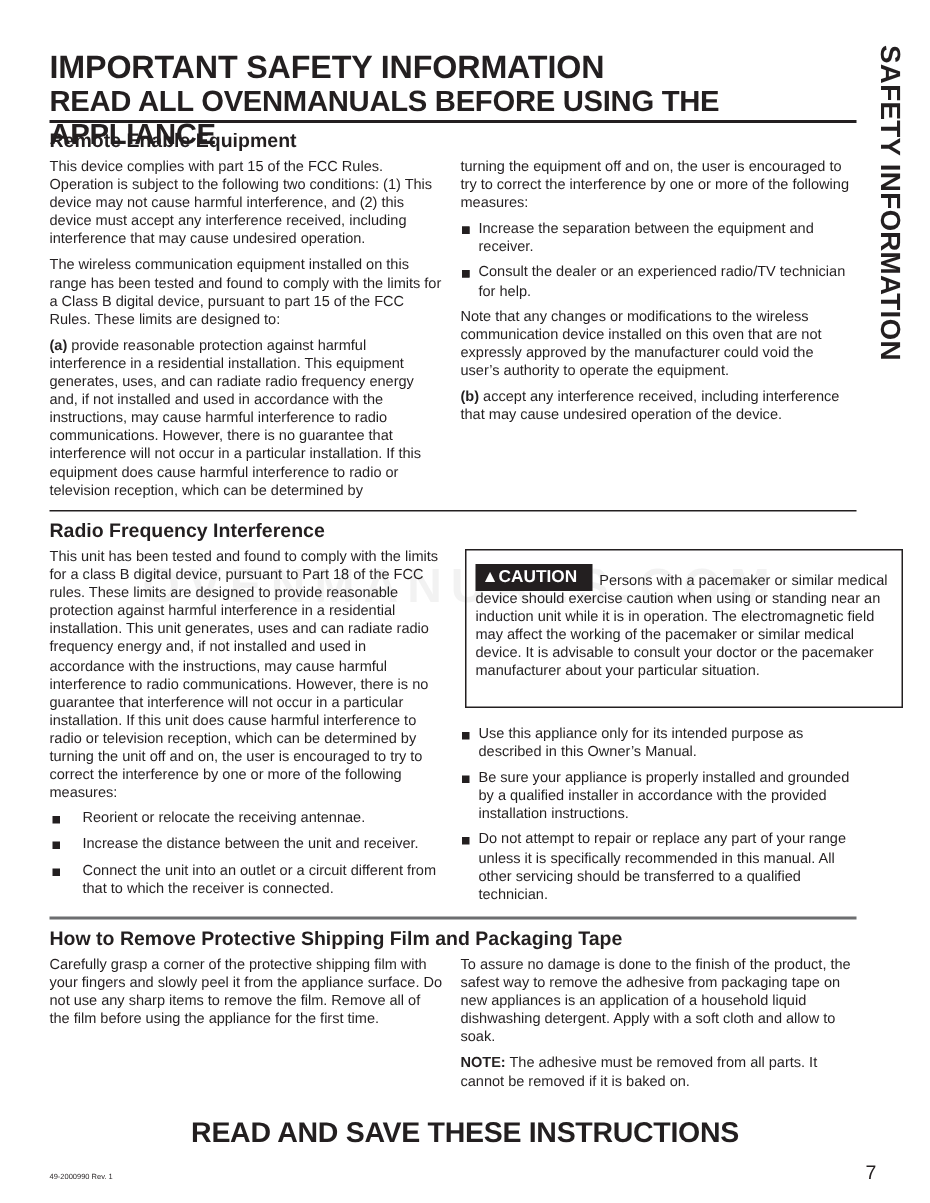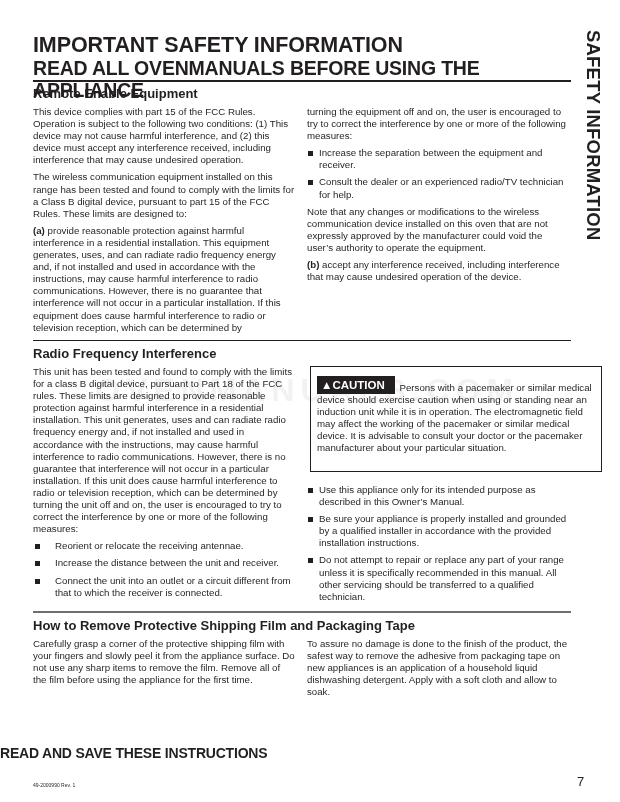--- a/index.html
+++ b/index.html
@@ -33,21 +33,21 @@
   }
   .caution-badge {
     display: inline-block; background: #231f20; color: #ffffff; font-weight: bold;
     font-size: 11.5px; padding: 3px 10px 2px 4px; margin-right: 2px; line-height: 13px;
     vertical-align: bottom;
   }
   .watermark {
     position: absolute; left: 95px; top: 372px; font-size: 32px; font-weight: bold;
     color: #e4e4e4; letter-spacing: 6px; opacity: 0.45; white-space: nowrap; pointer-events: none;
   }
-  .footer-title { position: absolute; left: 0; width: 620px; top: 745px; text-align: left; font-size: 14px; font-weight: bold; letter-spacing: -0.2px; }
+  .footer-title { position: absolute; left: 0; width: 620px; top: 745px; text-align: center; font-size: 19px; font-weight: bold; letter-spacing: -0.2px; }
   .doc-num { position: absolute; left: 33px; top: 782px; font-size: 5px; color: #231f20; }
   .page-num { position: absolute; left: 577px; top: 774px; font-size: 13px; }
 </style>
 </head>
 <body>
 
 <div class="watermark">OVENMANUALS.COM</div>
 
 <div class="header">
   <div class="h1">IMPORTANT SAFETY INFORMATION</div>
@@ -100,17 +100,18 @@
 <div class="rule-gray"></div>
 
 <div class="sec-title" style="left:33px; top:618px;">How to Remove Protective Shipping Film and Packaging Tape</div>
 
 <div class="col" style="left:33px; top:638px; width:262px;">
   <p>Carefully grasp a corner of the protective shipping film with your fingers and slowly peel it from the appliance surface. Do not use any sharp items to remove the film. Remove all of the film before using the appliance for the first time.</p>
 </div>
 
 <div class="col" style="left:307px; top:638px; width:262px;">
   <p>To assure no damage is done to the finish of the product, the safest way to remove the adhesive from packaging tape on new appliances is an application of a household liquid dishwashing detergent. Apply with a soft cloth and allow to soak.</p>
+  <p><b>NOTE:</b><span> The adhesive must be removed from all parts. It cannot be removed if it is baked on.</span></p>
 </div>
 
 <div class="footer-title">READ AND SAVE THESE INSTRUCTIONS</div>
 <div class="doc-num">49-2000990  Rev. 1</div>
 <div class="page-num">7</div>
 
 </body></html>

